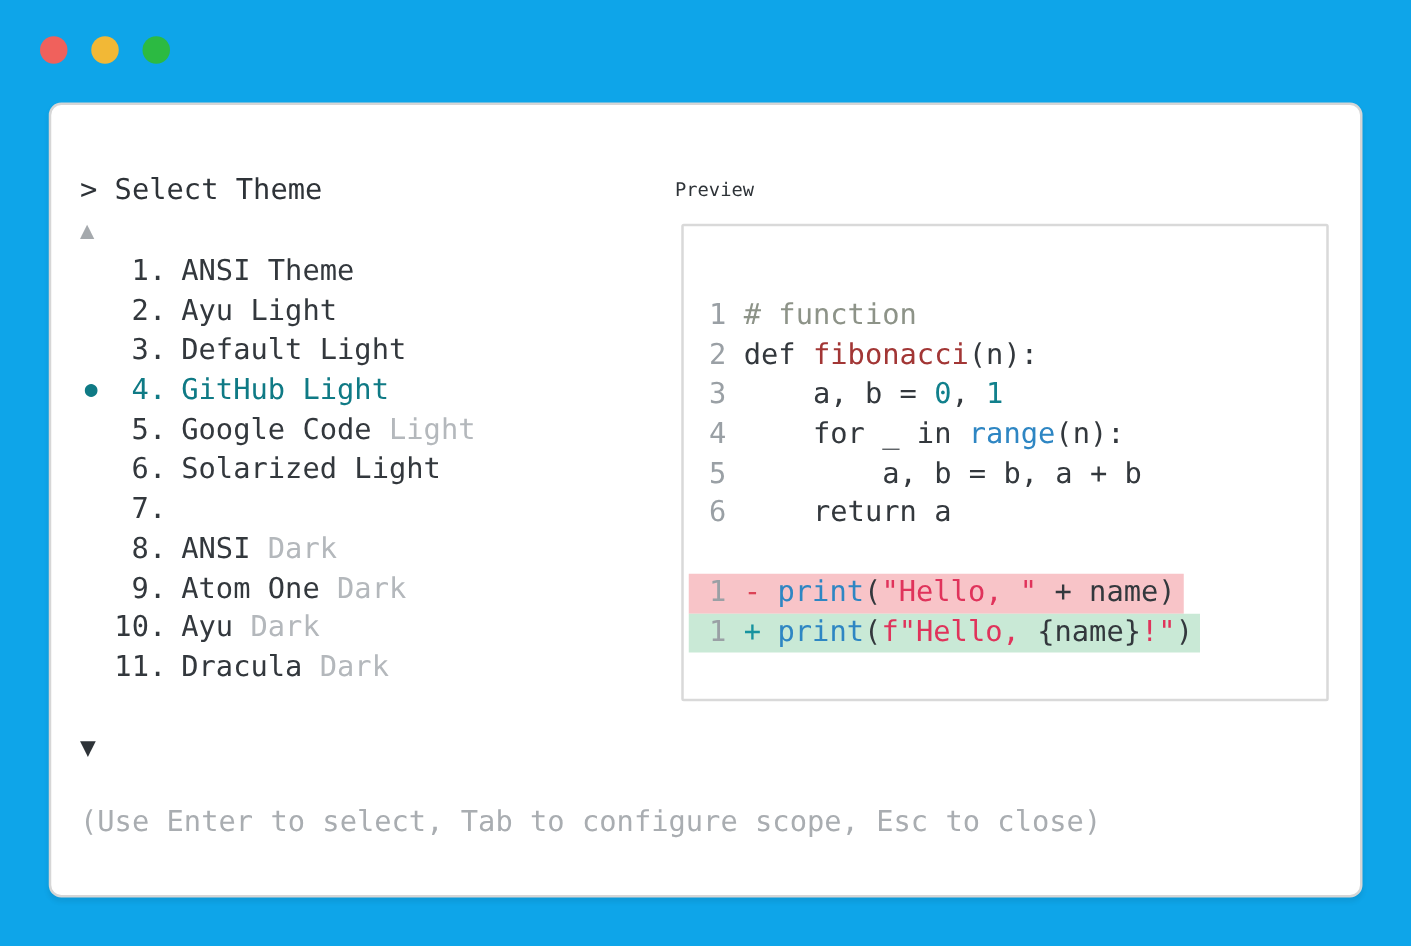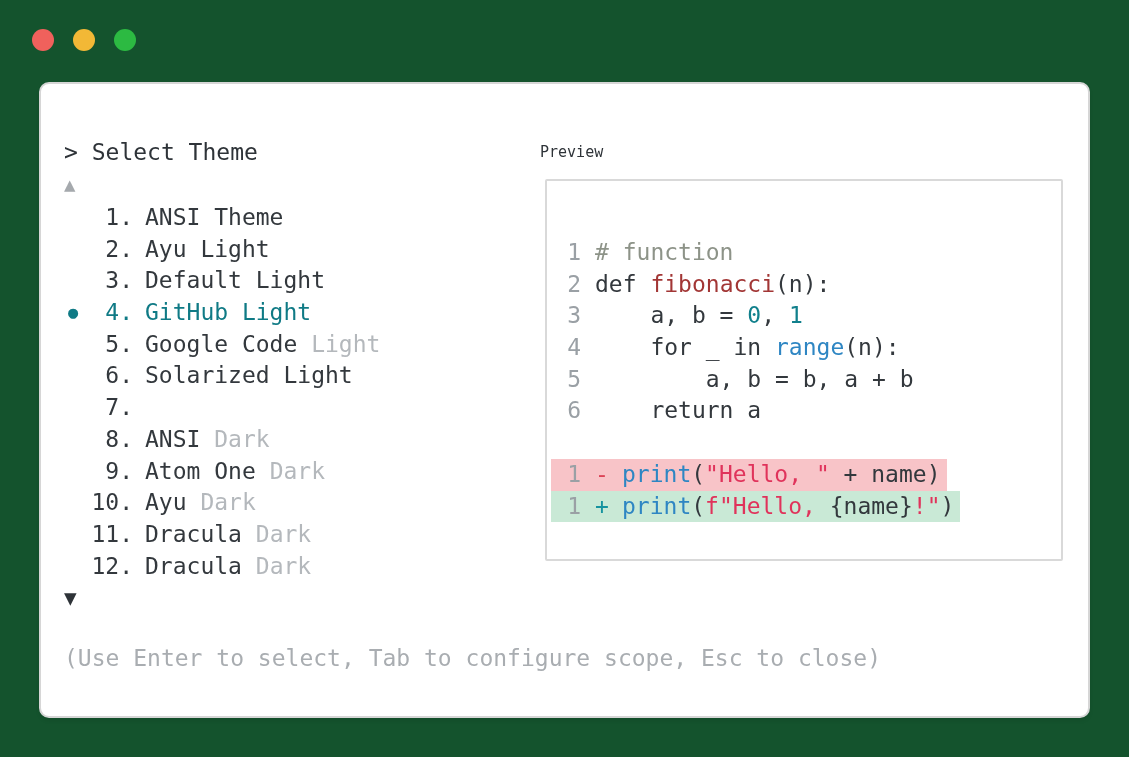--- a/index.html
+++ b/index.html
@@ -18,21 +18,21 @@
     --muted-gray:#b4b8bc;
     --line-number-gray:#9aa0a5;
     --hint-gray:#a9adb1;
     --removed-marker:#dc4356;
     --added-marker:#16939f;
     --border-gray:#d6d6d6;
   }
   *{box-sizing:border-box;margin:0;padding:0;}
   html,body{width:1129px;height:757px;background:#ffffff;overflow:hidden;}
   body{font-family:"DejaVu Sans Mono","Liberation Mono",monospace;color:var(--text-dark);}
-  .stage{position:relative;width:1129px;height:757px;background:#14532d;}
+  .stage{position:relative;width:1129px;height:757px;background:#0ea5e9;}
 
   
   .traffic{position:absolute;left:32px;top:29px;display:flex;gap:19px;}
   .dot{width:22px;height:22px;border-radius:50%;display:inline-block;}
   .dot.red{background:var(--traffic-red);}
   .dot.yellow{background:var(--traffic-yellow);}
   .dot.green{background:var(--traffic-green);}
 
   
   .window{position:absolute;left:39px;top:82px;width:1051px;height:636px;
@@ -96,21 +96,20 @@
         <div class="row"><span class="mark"></span><span class="num">2.</span><span class="lbl"><span>Ayu Light</span></span></div>
         <div class="row"><span class="mark"></span><span class="num">3.</span><span class="lbl"><span>Default Light</span></span></div>
         <div class="row selected"><span class="mark">●</span><span class="num">4.</span><span class="lbl"><span>GitHub Light</span></span></div>
         <div class="row"><span class="mark"></span><span class="num">5.</span><span class="lbl"><span>Google Code </span><span class="muted">Light</span></span></div>
         <div class="row"><span class="mark"></span><span class="num">6.</span><span class="lbl"><span>Solarized Light</span></span></div>
         <div class="row"><span class="mark"></span><span class="num">7.</span></div>
         <div class="row"><span class="mark"></span><span class="num">8.</span><span class="lbl"><span>ANSI </span><span class="muted">Dark</span></span></div>
         <div class="row"><span class="mark"></span><span class="num">9.</span><span class="lbl"><span>Atom One </span><span class="muted">Dark</span></span></div>
         <div class="row"><span class="mark"></span><span class="num">10.</span><span class="lbl"><span>Ayu </span><span class="muted">Dark</span></span></div>
         <div class="row"><span class="mark"></span><span class="num">11.</span><span class="lbl"><span>Dracula </span><span class="muted">Dark</span></span></div>
-        <div class="row"><span class="mark"></span><span class="num">12.</span><span class="lbl"><span>Dracula </span><span class="muted">Dark</span></span></div>
       </div>
 
     <div class="arrow down">▼</div>
 
     <div class="hint">(Use Enter to select, Tab to configure scope, Esc to close)</div>
 
     <div class="preview-label">Preview</div>
 
     <div class="preview-box">
       <div class="code" id="preview-code"><div class="line"><span class="ln">1</span><span class="tok-comment"># function</span></div><div class="line"><span class="ln">2</span><span class="tok-code">def </span><span class="tok-func">fibonacci</span><span class="tok-code">(n):</span></div><div class="line"><span class="ln">3</span><span class="tok-code">    a, b = </span><span class="tok-number">0</span><span class="tok-code">, </span><span class="tok-number">1</span></div><div class="line"><span class="ln">4</span><span class="tok-code">    for _ in </span><span class="tok-builtin">range</span><span class="tok-code">(n):</span></div><div class="line"><span class="ln">5</span><span class="tok-code">        a, b = b, a + b</span></div><div class="line"><span class="ln">6</span><span class="tok-code">    return a</span></div><div class="line"></div><div class="line"><span class="diffbg removed"><span class="ln">1</span><span class="mk removed">-</span><span class="tok-builtin">print</span><span class="tok-code">(</span><span class="tok-string">"Hello, "</span><span class="tok-code"> + name)</span></span></div><div class="line"><span class="diffbg added"><span class="ln">1</span><span class="mk added">+</span><span class="tok-builtin">print</span><span class="tok-code">(</span><span class="tok-string">f"Hello, </span><span class="tok-code">{name}</span><span class="tok-string">!"</span><span class="tok-code">)</span></span></div></div>

